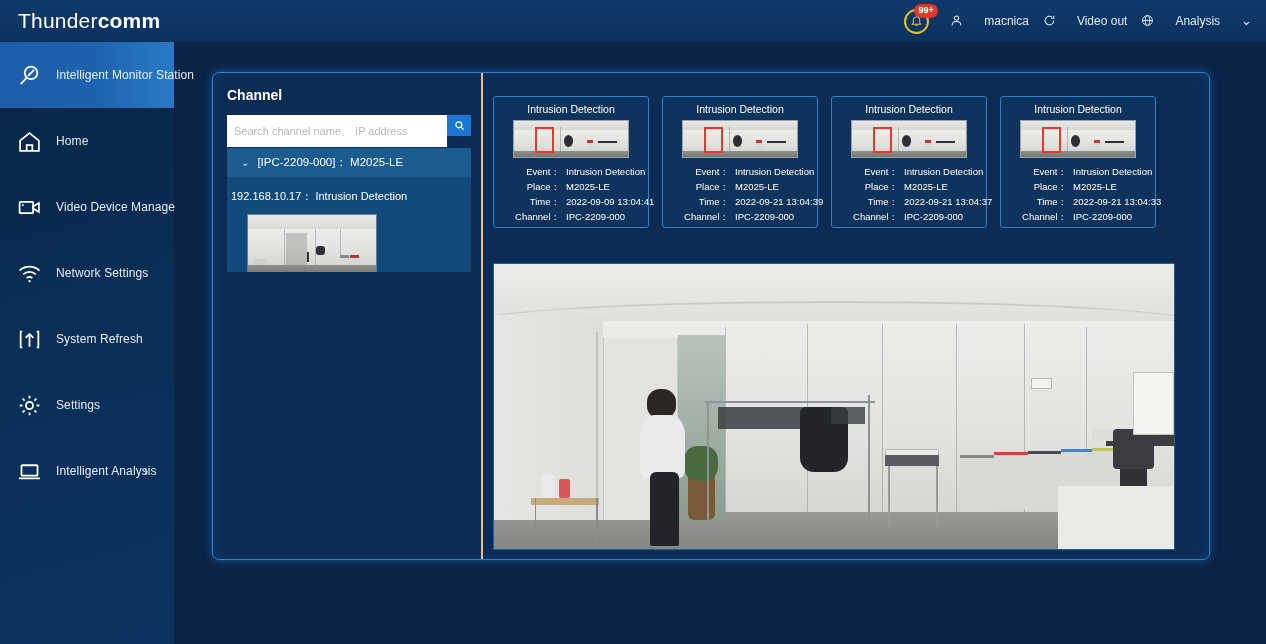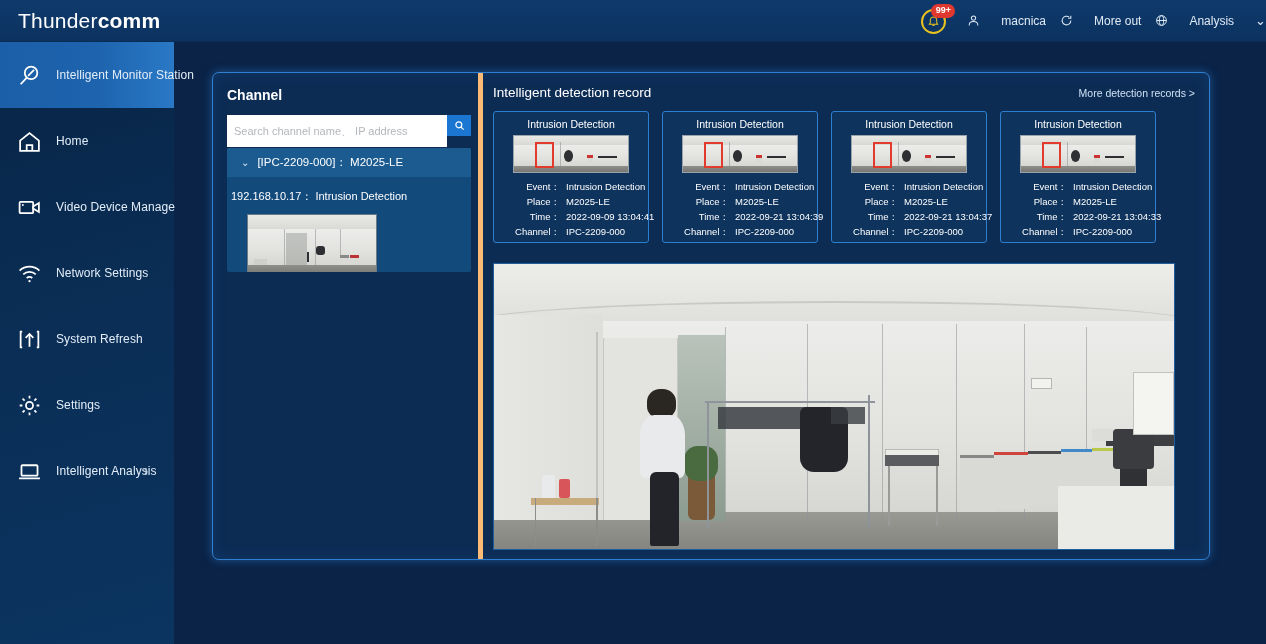--- a/index.html
+++ b/index.html
@@ -18,21 +18,21 @@
     border-bottom: 1px solid #0a2b52;
     display: flex; align-items: center;
   }
   #logo {
     margin-left: 18px; font-size: 21px; letter-spacing: .2px;
     color: #ffffff; white-space: nowrap;
   }
   #logo .thin { font-weight: 300; }
   #logo .bold { font-weight: 700; }
   #header-right {
-    margin-left: auto; 
+    margin-left: auto; margin-right: 14px;
     display: flex; align-items: center; gap: 14px; color: #dfe9f5; font-size: 12px;
   }
   .hdr-item { display: flex; align-items: center; gap: 21px; cursor: pointer; white-space: nowrap; }
   #notif-wrap { position: relative; width: 30px; height: 30px; margin-right: 4px; cursor: pointer; }
   #notif-circle {
     position: absolute; left: 2px; top: 3px; width: 25px; height: 25px;
     border: 2px solid #e8c21f; border-radius: 50%;
   }
   #notif-bell {
     position: absolute; left: 9px; top: 10px; width: 11px; height: 11px;
@@ -65,21 +65,21 @@
   #content {
     position: absolute; left: 212px; top: 72px; width: 998px; height: 488px;
     border: 1px solid #2f7fd1; border-radius: 7px;
     background: #0c2c54;
     box-shadow: 0 0 10px rgba(47,127,209,.55), inset 0 0 14px rgba(25,80,145,.35);
   }
 
   
   #channel-panel {
     position: absolute; left: 0; top: 0; width: 270px; height: 486px;
-    border-right: 5px solid #fdba74;
+    border-right: 2px solid #fdba74;
     padding: 14px 12px 0 14px;
   }
   #channel-title { color: #ffffff; font-size: 14px; font-weight: 600; margin-bottom: 12px; }
   #search-row { display: flex; width: 244px; height: 21px; }
   #search-input {
     flex: 1; border: none; outline: none; background: #fff;
     font-size: 11px; color: #333; padding: 16px 7px;
     font-family: "Liberation Sans", sans-serif;
   }
   #search-input::placeholder { color: #b3b6bb; }
@@ -172,21 +172,21 @@
             <path d="M4 21c0-4.2 3.6-7 8-7s8 2.8 8 7"></path>
         </svg>
         <span>macnica</span>
       </div>
 
       <div class="hdr-item">
         <svg class="hdr-ico" viewBox="0 0 24 24" fill="none" stroke="#dfe9f5" stroke-width="1.9">
           <path d="M20 12a8 8 0 1 1-3-6.2"></path>
             <path d="M20 3v5h-5"></path>
         </svg>
-        <span>More out</span>
+        <span>Video out</span>
       </div>
 
       <div class="hdr-item">
         <svg class="hdr-ico" viewBox="0 0 24 24" fill="none" stroke="#dfe9f5" stroke-width="1.8">
           <circle cx="12" cy="12" r="9"></circle>
             <ellipse cx="12" cy="12" rx="4" ry="9"></ellipse>
             <path d="M3 12h18"></path>
         </svg>
         <span>Analysis</span>
         <span style="font-size:13px;line-height:6px;">⌄</span>
@@ -310,24 +310,20 @@
               <div class="bin" style="left:72%;top:66%;width:7%;height:17%"></div>
               <div class="bin" style="left:80%;top:66%;width:7%;height:17%;border-top-color:#b33"></div>
               <div class="dark" style="left:5%;top:74%;width:10%;height:9%;background:#cfd0cc"></div>
             </div>
           </div>
         </div>
       </div>
     </div>
 
     <div id="record-panel">
-      <div id="record-head">
-        <div id="record-title">Intelligent detection record</div>
-        <div id="more-link">More detection records &gt;</div>
-      </div>
 
       <div id="cards">
 
         <div class="card">
           <div class="card-title">Intrusion Detection</div>
           <div class="card-thumb">
             <div class="room">
                 <div class="ceil"></div>
                 <div class="wall"></div>
                 <div class="floor"></div>

